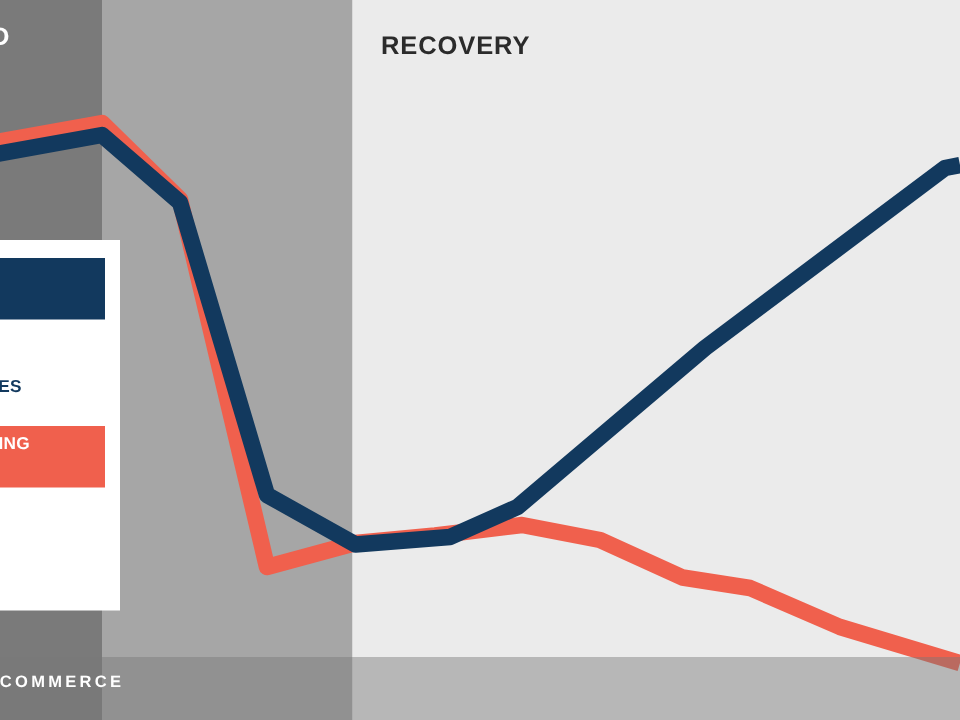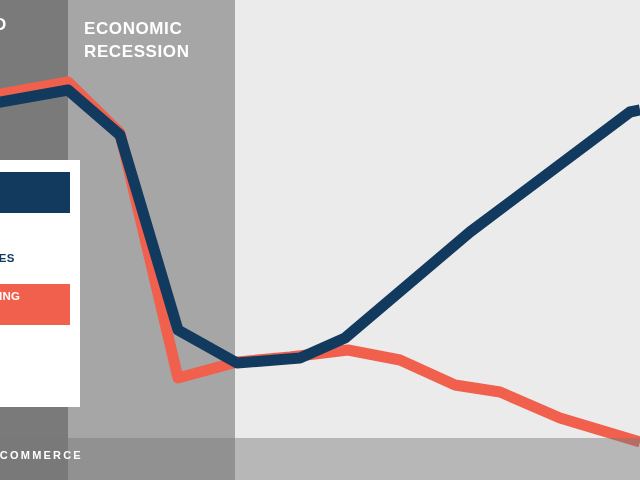--- a/index.html
+++ b/index.html
@@ -94,22 +94,21 @@
 </head>
 <body>
 
 <div id="stage">
 
   <div class="band" id="band-pre"></div>
   <div class="band" id="band-recession"></div>
   <div class="band" id="band-recovery"></div>
 
   <div class="phase-label" id="label-pre">ED</div>
-  <div class="phase-label" id="label-recession">ECONOMIC
-RECESSION</div>
+  <div class="phase-label" id="label-recovery">RECOVERY</div>
 
   <svg id="chart-svg" viewBox="0 0 640 480" preserveAspectRatio="none">
     <polyline fill="none" stroke="#f0604d" stroke-width="11" stroke-linejoin="round" stroke-linecap="butt" points="-10,96 68,82 120,133 178,378 237,362 290,357 348,350 400,360 455,385 500,392 560,418 640,442"></polyline>
     <polyline fill="none" stroke="#12395e" stroke-width="11" stroke-linejoin="round" stroke-linecap="butt" points="-10,104 68,90 120,135 178,330 237,363 300,358 345,338 470,232 630,112 640,110"></polyline>
   </svg>
 
   <div id="legend">
     <div class="legend-group">
       <span class="legend-swatch sw-navy">G
 S</span>

